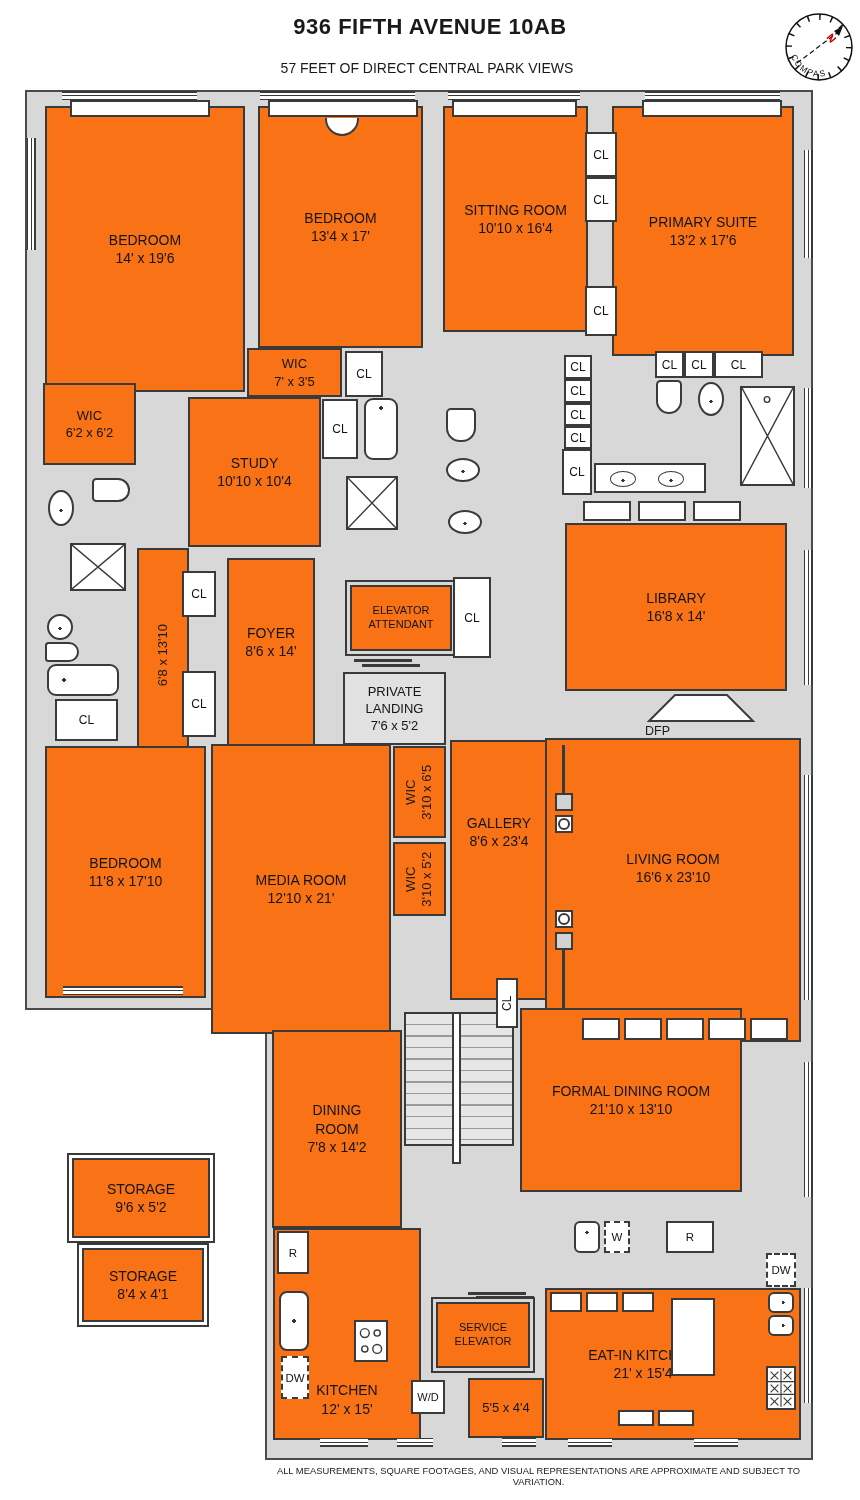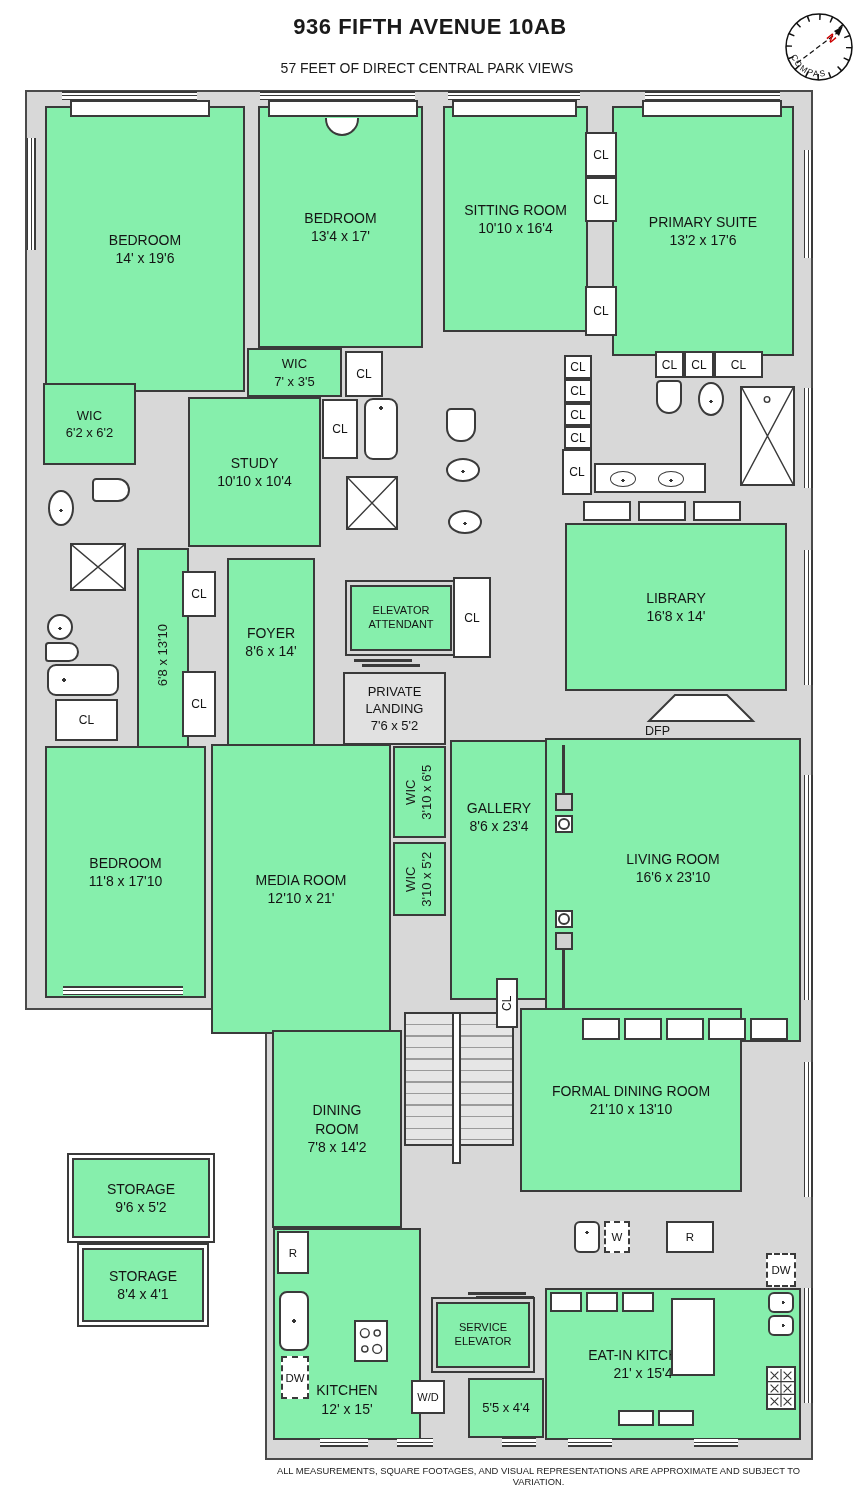--- a/index.html
+++ b/index.html
@@ -1,19 +1,19 @@
 <!DOCTYPE html>
 <html><head>
 <meta charset="utf-8">
 <style>
   html,body{margin:0;padding:0;background:#fff;width:860px;height:1500px;overflow:hidden;
     font-family:"Liberation Sans",sans-serif;color:#1a1a1a;position:relative;}
   .abs{position:absolute;}
   .base{position:absolute;background:#d8d8d8;border:2px solid #4a4a4a;box-sizing:border-box;}
-  .room{position:absolute;background:#86efac;border:2px solid #3a3a3a;box-sizing:border-box;
+  .room{position:absolute;background:#f97316;border:2px solid #3a3a3a;box-sizing:border-box;
     display:flex;align-items:center;justify-content:center;overflow:visible;}
   .rlabel{text-align:center;font-size:14px;line-height:1.32;color:#141414;}
   .rlabel .nm,.rlabel .dm{display:block;}
   .cl{position:absolute;background:#fff;border:2px solid #3a3a3a;box-sizing:border-box;
     display:flex;align-items:center;justify-content:center;font-size:12px;color:#141414;}
   .clrot{writing-mode:vertical-rl;transform:rotate(180deg);}
   .ap{position:absolute;background:#fff;border:2px solid #3a3a3a;box-sizing:border-box;
     display:flex;align-items:center;justify-content:center;font-size:11.5px;color:#141414;}
   .dash{border-style:dashed;}
   .fx{position:absolute;background:#fff;border:2px solid #3a3a3a;box-sizing:border-box;}
@@ -188,21 +188,21 @@
   <div class="vlabel">
       <div><span>WIC</span><br><span>3'10 x 6'5</span></div>
     </div>
 </div>
 <div class="room" style="left:393px;top:842px;width:53px;height:74px">
   <div class="vlabel">
       <div><span>WIC</span><br><span>3'10 x 5'2</span></div>
     </div>
 </div>
 <div class="room" style="left:450px;top:740px;width:98px;height:260px;align-items:flex-start">
-  <div class="rlabel" style="padding-top:57px">
+  <div class="rlabel" style="padding-top:72px">
       <span class="nm">GALLERY</span>
       <span class="dm">8'6 x 23'4</span>
     </div>
 </div>
 <div class="room" style="left:545px;top:738px;width:256px;height:304px;align-items:flex-start">
   <div class="rlabel" style="padding-top:110px">
       <span class="nm">LIVING ROOM</span>
       <span class="dm">16'6 x 23'10</span>
     </div>
 </div>

